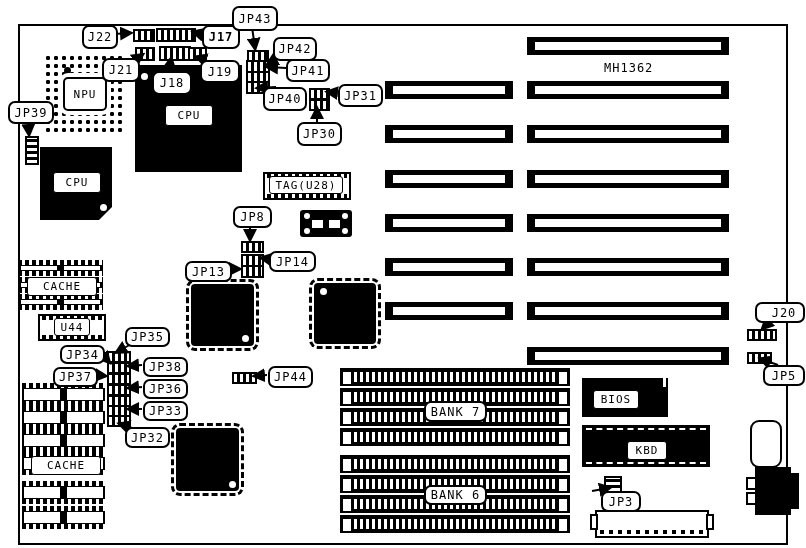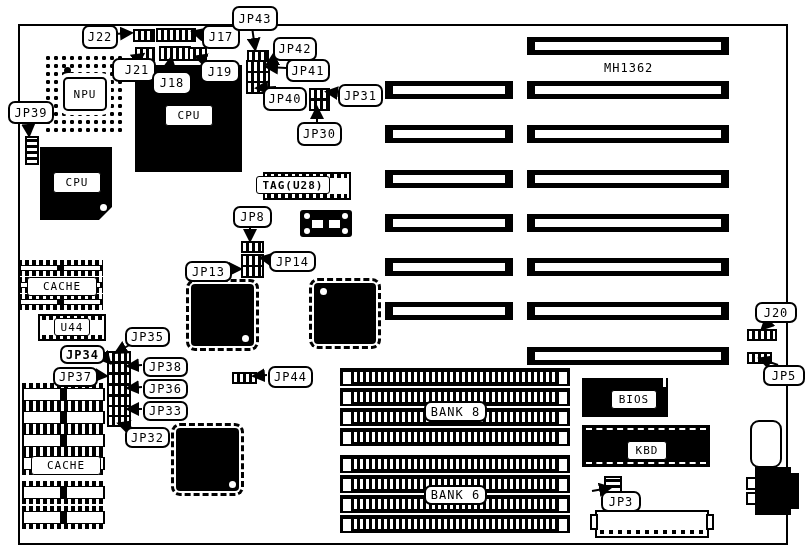--- a/index.html
+++ b/index.html
@@ -85,21 +85,21 @@
   <div class="wdot" style="left:141px;top:73px;"></div>
   <div class="clabel" style="left:165px;top:105px;width:46px;height:19px;">CPU</div>
 
   <div class="blk" style="left:40px;top:147px;width:72px;height:73px;">
     <div class="notch"></div>
   </div>
   <div class="wdot" style="left:100px;top:204px;"></div>
   <div class="clabel" style="left:53px;top:172px;width:46px;height:19px;">CPU</div>
 
   <div class="dipchip" style="left:263px;top:172px;width:84px;height:24px;"></div>
-  <div class="clabel" style="left:256px;top:176px;width:72px;height:16px;font-weight:bold;">TAG(U28)</div>
+  <div class="clabel" style="left:269px;top:176px;width:72px;height:16px;">TAG(U28)</div>
 
   <div class="osc" style="left:300px;top:210px;width:52px;height:27px;">
     <i class="c" style="left:4px;top:3px;"></i>
       <i class="c" style="right:4px;top:3px;"></i>
     <i class="c" style="left:4px;bottom:3px;"></i>
       <i class="c" style="right:4px;bottom:3px;"></i>
     <i style="left:12px;top:10px;width:11px;height:8px;"></i>
     <i style="right:12px;top:10px;width:11px;height:8px;"></i>
   </div>
 
@@ -111,21 +111,21 @@
   <div class="wdot" style="left:229px;top:481px;"></div>
 
   <div class="clabel" style="left:27px;top:277px;width:68px;height:17px;">CACHE</div>
   <div class="dipchip" style="left:38px;top:314px;width:64px;height:23px;"></div>
   <div class="clabel" style="left:54px;top:318px;width:34px;height:16px;">U44</div>
   <div class="clabel" style="left:31px;top:456px;width:68px;height:17px;">CACHE</div>
 
   <div class="blk" style="left:582px;top:378px;width:86px;height:39px;">
     <div style="position:absolute;right:2px;top:0;width:3px;height:9px;background:#fff;"></div>
   </div>
-  <div class="clabel" style="left:611px;top:390px;width:44px;height:17px;">BIOS</div>
+  <div class="clabel" style="left:593px;top:390px;width:44px;height:17px;">BIOS</div>
 
   <div class="blk" style="left:582px;top:425px;width:128px;height:42px;">
     <div class="dash" style="top:3px;"></div>
     <div class="dash" style="bottom:3px;"></div>
   </div>
   <div class="clabel" style="left:627px;top:441px;width:38px;height:17px;">KBD</div>
 
   <div class="pwr" style="left:595px;top:510px;width:110px;height:24px;">
     <div class="dots"></div>
   </div>
@@ -169,46 +169,46 @@
       <line x1="142" y1="409" x2="129" y2="409"></line>
       <line x1="135" y1="429" x2="120" y2="424"></line>
       <line x1="267" y1="375" x2="255" y2="376"></line>
       <line x1="592" y1="491" x2="609" y2="488"></line>
       <line x1="772" y1="319" x2="763" y2="328"></line>
       <line x1="778" y1="365" x2="761" y2="359"></line>
     </g>
   </svg>
 
   <div class="balloon" style="left:82px;top:25px;width:32px;height:20px;">J22</div>
-  <div class="balloon" style="left:202px;top:25px;width:34px;height:20px;">J17</div>
+  <div class="balloon" style="left:202px;top:25px;width:34px;height:20px;font-weight:bold;">J17</div>
   <div class="balloon" style="left:232px;top:6px;width:42px;height:21px;">JP43</div>
-  <div class="balloon" style="left:112px;top:58px;width:34px;height:20px;padding-left:6px;">J21</div>
+  <div class="balloon" style="left:102px;top:58px;width:34px;height:20px;">J21</div>
   <div class="balloon" style="left:152px;top:71px;width:36px;height:20px;">J18</div>
   <div class="balloon" style="left:200px;top:60px;width:36px;height:19px;">J19</div>
   <div class="balloon" style="left:273px;top:37px;width:40px;height:20px;">JP42</div>
   <div class="balloon" style="left:286px;top:59px;width:40px;height:19px;">JP41</div>
   <div class="balloon" style="left:263px;top:87px;width:40px;height:20px;">JP40</div>
   <div class="balloon" style="left:338px;top:84px;width:41px;height:19px;">JP31</div>
   <div class="balloon" style="left:297px;top:122px;width:41px;height:20px;">JP30</div>
   <div class="balloon" style="left:8px;top:101px;width:42px;height:19px;">JP39</div>
   <div class="balloon" style="left:233px;top:206px;width:35px;height:18px;">JP8</div>
   <div class="balloon" style="left:269px;top:251px;width:43px;height:17px;">JP14</div>
   <div class="balloon" style="left:185px;top:261px;width:43px;height:17px;">JP13</div>
   <div class="balloon" style="left:125px;top:327px;width:41px;height:16px;">JP35</div>
-  <div class="balloon" style="left:60px;top:345px;width:41px;height:15px;font-weight:bold;">JP34</div>
+  <div class="balloon" style="left:60px;top:345px;width:41px;height:15px;">JP34</div>
   <div class="balloon" style="left:143px;top:357px;width:41px;height:16px;">JP38</div>
   <div class="balloon" style="left:53px;top:367px;width:41px;height:16px;">JP37</div>
   <div class="balloon" style="left:143px;top:379px;width:41px;height:16px;">JP36</div>
   <div class="balloon" style="left:143px;top:401px;width:41px;height:16px;">JP33</div>
   <div class="balloon" style="left:125px;top:427px;width:41px;height:17px;">JP32</div>
   <div class="balloon" style="left:268px;top:366px;width:41px;height:18px;">JP44</div>
   <div class="balloon" style="left:601px;top:491px;width:36px;height:17px;">JP3</div>
-  <div class="balloon" style="left:755px;top:302px;width:38px;height:17px;">J20</div>
+  <div class="balloon" style="left:755px;top:302px;width:38px;height:17px;padding-left:8px;">J20</div>
   <div class="balloon" style="left:763px;top:365px;width:38px;height:17px;">JP5</div>
-  <div class="balloon" style="left:424px;top:401px;width:59px;height:17px;">BANK 8</div>
+  <div class="balloon" style="left:424px;top:401px;width:59px;height:17px;">BANK 7</div>
   <div class="balloon" style="left:424px;top:485px;width:59px;height:16px;">BANK 6</div>
 
 <div class="slot" style="left: 527px; top: 37px; width: 202px; height: 18px;">
       <div class="hole"></div>
     </div>
     <div class="slot" style="left: 527px; top: 81px; width: 202px; height: 18px;">
       <div class="hole"></div>
     </div>
     <div class="slot" style="left: 527px; top: 125px; width: 202px; height: 18px;">
       <div class="hole"></div>

